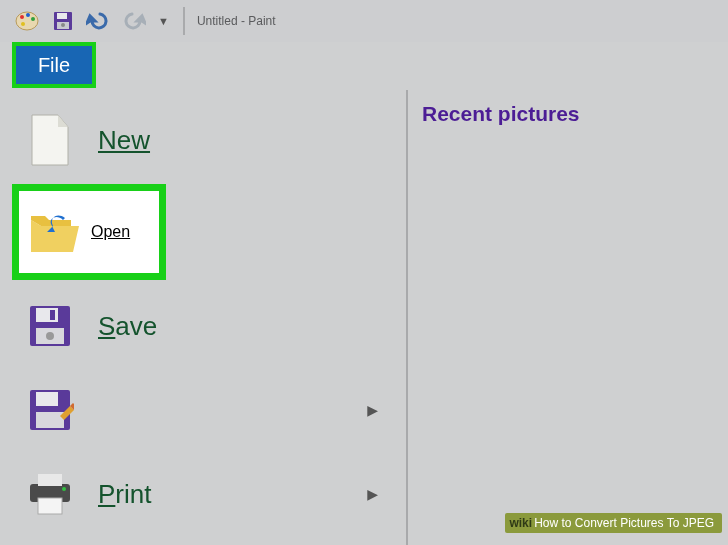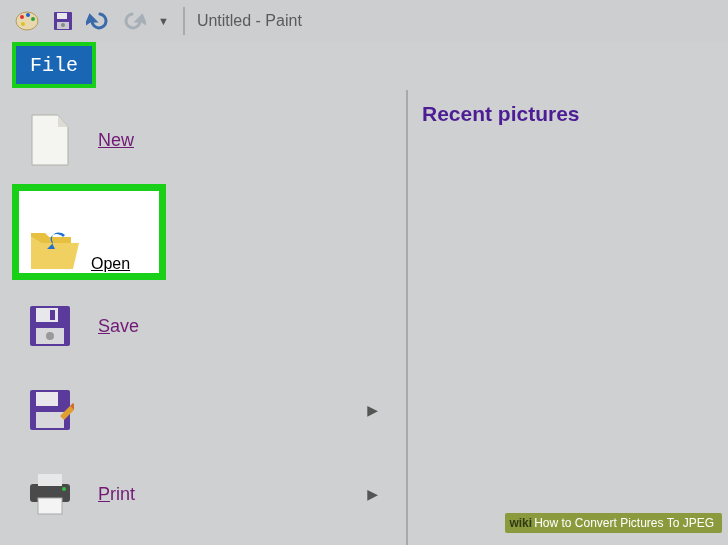--- a/index.html
+++ b/index.html
@@ -1,34 +1,34 @@
 <!DOCTYPE html>
 <html><head>
 <meta charset="utf-8">
 <style>
   * { box-sizing: border-box; margin: 0; padding: 0; font-family: "Segoe UI", Tahoma, sans-serif; }
   body { width: 728px; height: 545px; background: #cfd0d1; overflow: hidden; position: relative; }
   .qat { height: 42px; display: flex; align-items: center; padding-left: 8px; background: #cdced0; }
   .qat-item { margin: 0 6px; display: flex; align-items: center; justify-content: center; }
   .separator { width: 2px; height: 28px; background: #a9aaac; margin: 0 8px; }
-  .title-text { font-size: 16px; color: #5a5b5d; margin-left: 4px; }
+  .title-text { font-size: 12px; color: #5a5b5d; margin-left: 4px; }
   .tab-row { height: 48px; background: #cfd0d1; display: flex; align-items: flex-start; padding-left: 12px; }
   .file-tab-wrap { border: 4px solid #18d018; }
-  .file-tab { background: #1866b4; color: #fff; font-size: 20px; font-weight: 400; width: 76px; height: 38px; display: flex; align-items: center; justify-content: center; font-family: Liberation Mono, monospace; }
+  .file-tab { background: #1866b4; color: #fff; font-size: 20px; font-weight: 400; width: 76px; height: 38px; display: flex; align-items: center; justify-content: center; }
   .menu-area { display: flex; height: 455px; }
   .left-col { width: 408px; border-right: 2px solid #a8a9ab; padding-top: 8px; }
   .right-col { flex: 1; padding: 12px 0 0 14px; }
   .right-header { font-size: 21px; font-weight: 600; color: #4c1d95; }
   .menu-item { height: 84px; display: flex; align-items: center; padding-left: 20px; position: relative; }
   .menu-item .icon-slot { width: 60px; height: 60px; display: flex; align-items: center; justify-content: center; margin-right: 18px; }
-  .menu-item .label { font-size: 18px; color: #701a75; }
+  .menu-item .label { font-size: 26px; color: #14532d; }
   .menu-item .label u { text-decoration: underline; }
   .chevron { position: absolute; right: 28px; color: #555; font-size: 14px; }
   .open-wrap { border: 7px solid #18d018; margin: 2px 0 4px 12px; width: 154px; height: 96px; }
-  .open-inner { background: #fff; width: 100%; height: 100%; display: flex; align-items: flex-end; justify-content: flex-start; padding-left: 8px; }
+  .open-inner { background: #fff; width: 100%; height: 100%; display: flex; align-items: center; justify-content: flex-start; padding-left: 8px; }
   .open-inner .folder { width: 54px; height: 48px; margin-right: 10px; }
   .watermark { position: absolute; right: 6px; bottom: 12px; background: #8b9a3c; color: #fff; font-size: 12px; padding: 3px 8px 3px 4px; border-radius: 2px; display: flex; align-items: center; }
   .watermark b { color: #2f3a16; font-weight: bold; margin-right: 2px; }
   svg { display: block; }
 </style>
 </head>
 <body>
 
 <div class="qat">
   <div class="qat-item">

